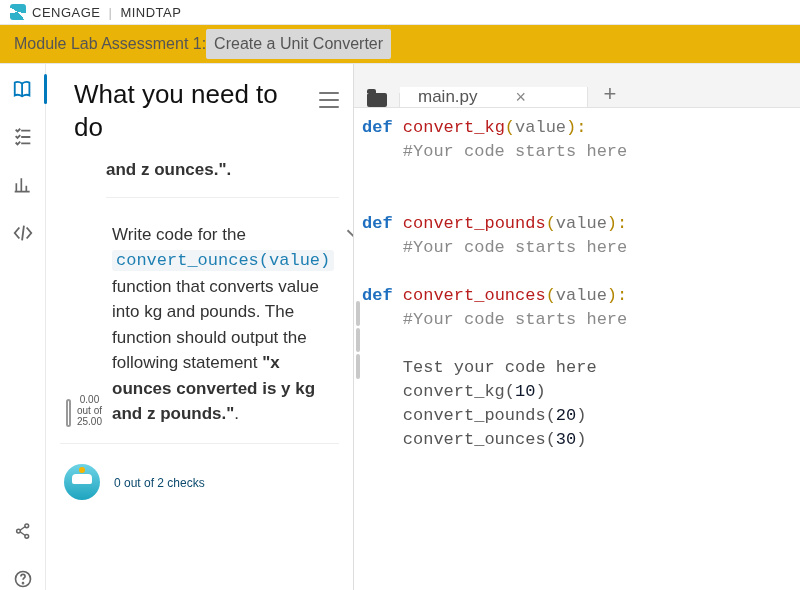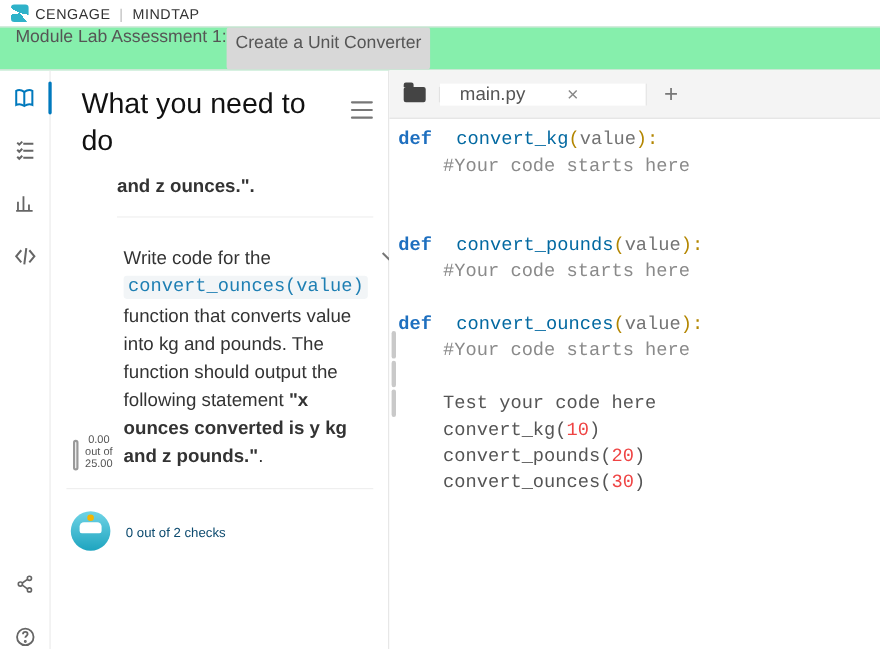--- a/index.html
+++ b/index.html
@@ -7,22 +7,22 @@
   font-family: -apple-system, BlinkMacSystemFont, "Segoe UI", Helvetica, Arial, sans-serif;
   width: 800px; height: 590px; overflow: hidden; background: #fff; color: #222;
   display: flex; flex-direction: column;
 }
 .brand { display:flex; align-items:center; gap:6px; padding:0 10px; height:24px; font-size:13px; letter-spacing:.5px; color:#333;}
 .brand .logo { width:16px; height:16px; border-radius:3px;
   background: conic-gradient(#2fb2c9 0 100deg, transparent 100deg 140deg, #2fb2c9 140deg 260deg, transparent 260deg 300deg, #2fb2c9 300deg 360deg);
 }
 .brand .pipe { color:#bbb; padding:0 2px;}
 .title-bar {
-  height: 40px; background:#86efac; border-top:1px solid #e6e6e6; border-bottom:1px solid #e6e6e6;
-  display:flex; font-size:16px; color:#555; padding-left:14px;
+  height: 40px; background:#eab308; border-top:1px solid #e6e6e6; border-bottom:1px solid #e6e6e6;
+  display:flex; align-items:center; font-size:16px; color:#555; padding-left:14px;
 }
 .title-bar .highlight { background:#d8d8d8; padding:6px 8px; border-radius:2px; }
 .workspace { flex:1; display:flex; min-height:0; }
 .rail {
   width:46px; border-right:1px solid #e9e9e9; display:flex; flex-direction:column; align-items:center; padding-top:14px; gap:26px;
 }
 .rail .ic { width:22px; height:22px; color:#666; cursor:pointer; display:flex; align-items:center; justify-content:center;}
 .rail .ic.active { color:#0079bd; position:relative;}
 .rail .ic.active::after{content:"";position:absolute;right:-13px;top:-4px;bottom:-4px;width:3px;background:#0079bd;border-radius:2px;}
 .rail .spacer{flex:1;}
@@ -54,21 +54,21 @@
 }
 .bot-row{ display:flex; gap:14px; padding:6px 14px 0 18px; align-items:flex-start;}
 .bot{
   width:36px;height:36px;border-radius:50%;background:linear-gradient(#6fd4e6,#1ea4bf);
   display:flex;align-items:center;justify-content:center;position:relative;flex-shrink:0;
 }
 .bot::before{content:"";width:20px;height:10px;background:#fff;border-radius:4px 4px 2px 2px;position:absolute;top:10px;}
 .bot::after{content:"";width:6px;height:6px;background:#f4b400;border-radius:50%;position:absolute;top:3px;}
 .bot-msg{ flex:1; font-size:12px; color:#0c4a6e; padding:10px 10px 0 0; line-height:1.5;}
 .editor{ flex:1; display:flex; flex-direction:column; min-width:0; background:#fff;}
-.tabbar{ height:44px; background:#f4f4f4; border-bottom:1px solid #e2e2e2; display:flex; align-items:center;}
+.tabbar{ height:44px; background:#f4f4f4; border-bottom:1px solid #e2e2e2; display:flex; align-items:flex-end;}
 .filetab-left{ width:46px; display:flex; align-items:center; justify-content:center; border-right:1px solid #e2e2e2;}
 .folder-ic{width:20px;height:14px;background:#444;border-radius:2px;position:relative;}
 .folder-ic::before{content:"";position:absolute;top:-4px;left:0;width:9px;height:4px;background:#444;border-radius:2px 2px 0 0;}
 .tab{
   background:#fff; border-right:1px solid #e2e2e2; display:flex; align-items:center; padding:0 14px 0 18px; gap:38px;
   font-size:17px; color:#555; cursor:pointer; min-width:188px;
 }
 .tab .close{font-size:18px;color:#888;cursor:pointer;line-height:1;}
 .addtab{ width:44px; display:flex; align-items:center; justify-content:center; font-size:22px; color:#777; cursor:pointer;}
 .code-area{ flex:1; display:flex; overflow:auto; }
@@ -76,25 +76,25 @@
   width:38px; text-align:right; padding:8px 8px 0 0; color:#b3b3b3;
   font-family:"Consolas","Menlo","Courier New",monospace; font-size:17px; line-height:24px;
   background:#fff; border-right:0; user-select:none;
 }
 .code{
   flex:1; padding:8px 0 0 8px; font-family:"Consolas","Menlo","Courier New",monospace;
   font-size:17px; line-height:24px; white-space:pre; color:#555;
   position:relative;
 }
 .kw{color:#1e6fbf;font-weight:bold;} 
-.fn{color:#0369a1;margin-left:12px;} 
+.fn{color:#b91c1c;} 
 .pn{color:#b38600;} 
 .id{color:#737373;} 
 .cm{color:#8a8a8a;} 
-.num{color:#ef4444;margin-top:27px;} 
+.num{color:#0f172a;margin-top:27px;} 
 .splitter{
   position:absolute; left:354px; top:300px; width:8px; height:80px; display:flex; flex-direction:column;
 }
 .splitter div{flex:1;background:#c9c9c9;margin:1px 2px;border-radius:2px;}
 </style>
 </head>
 <body>
 
 <div class="brand">
   <span class="logo"></span>

